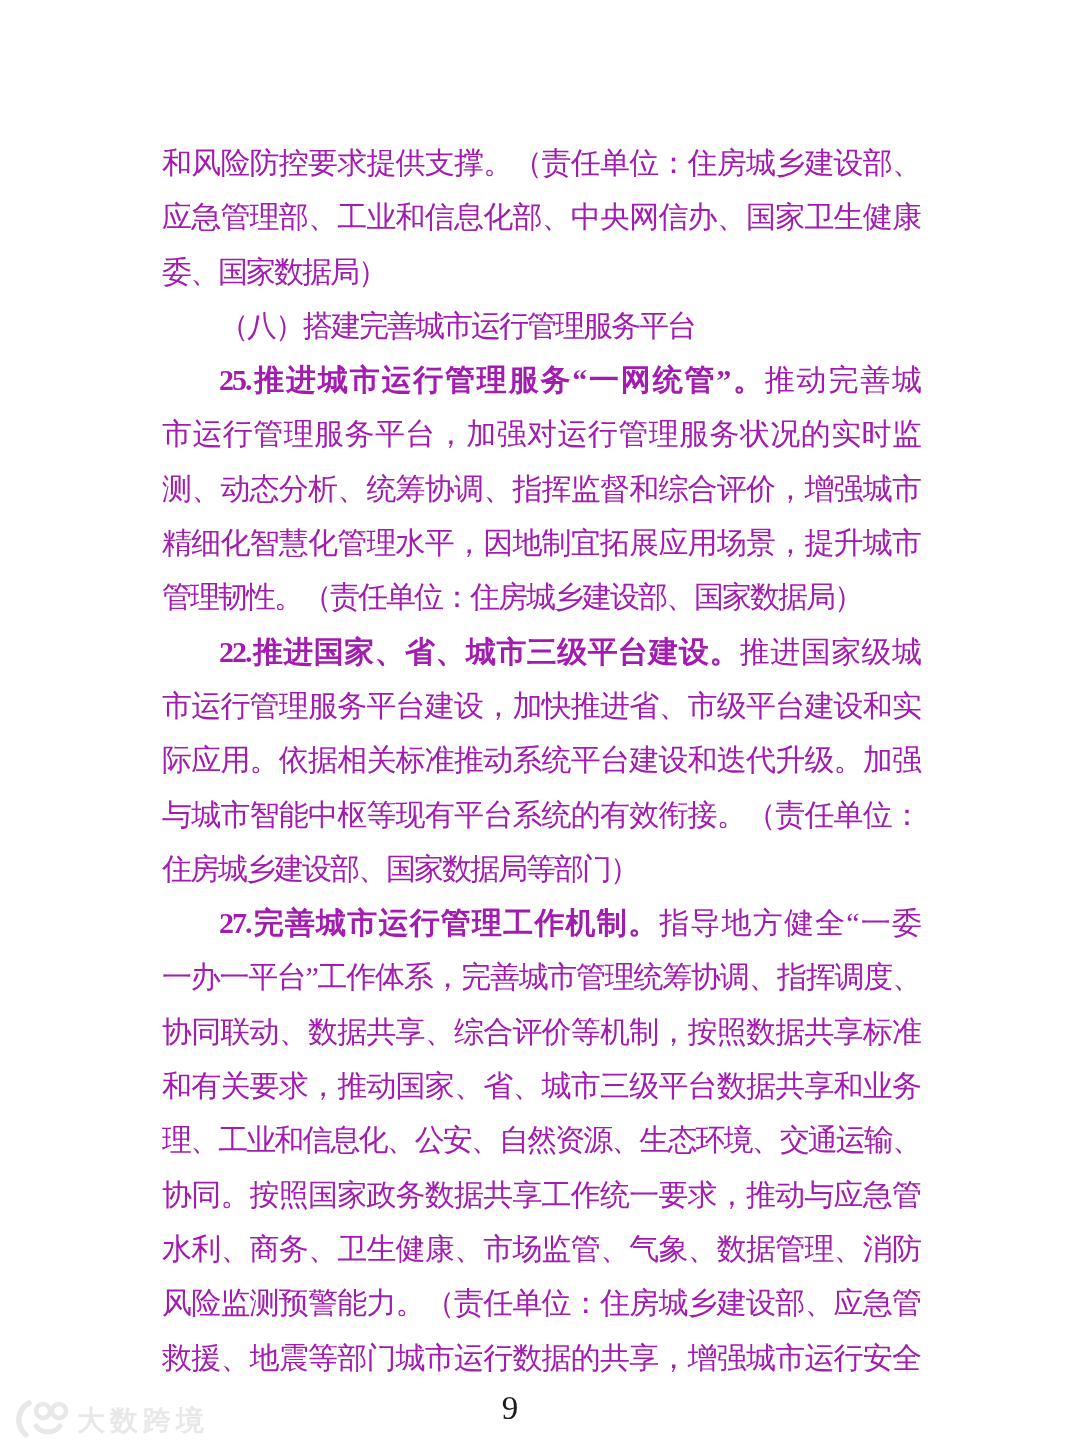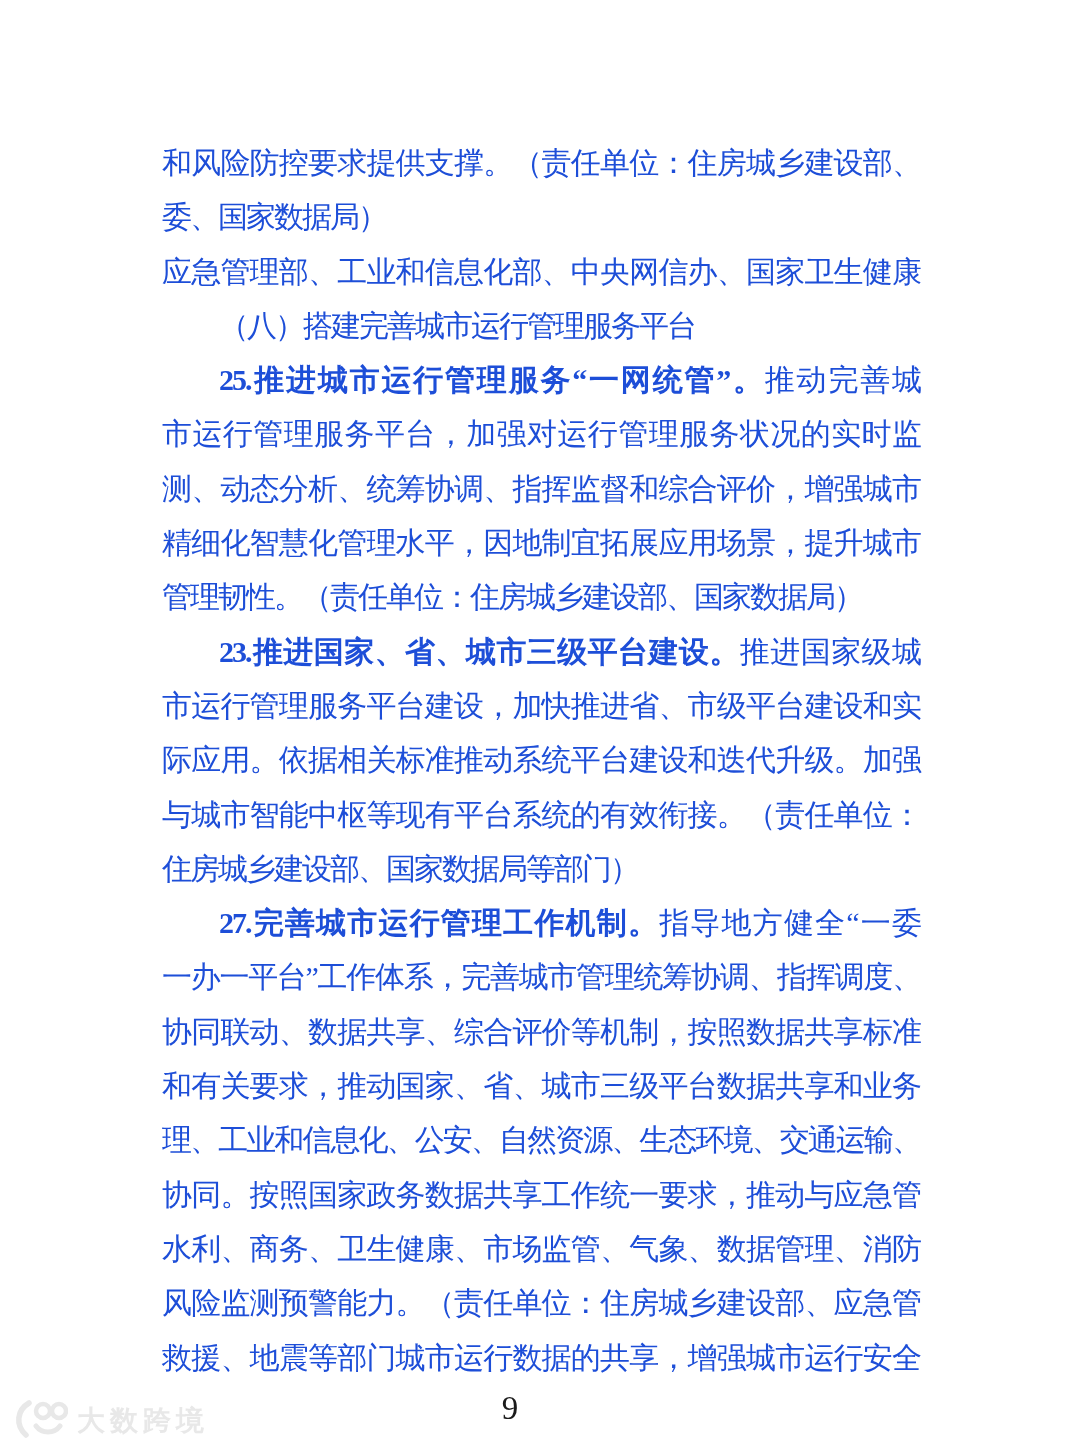--- a/index.html
+++ b/index.html
@@ -13,21 +13,21 @@
   .page {
     position: absolute; inset: 0;
     background: #ffffff;
   }
   .textblock {
     position: absolute;
     left: 162px; top: 136px;
     width: 758px;
     font-size: 30px;
     letter-spacing: -2px;
-    color: #1d4ed8;
+    color: #a21caf;
   }
   .line {
     height: 54.3px;
     line-height: 54.3px;
     white-space: nowrap;
     text-align: left;
   }
   .line.just {
     text-align: justify;
     text-align-last: justify;
@@ -58,29 +58,29 @@
     color: #e8e8e8;
   }
 </style>
 </head>
 <body>
 
 <div class="page">
 
   <div class="textblock" id="textblock">
       <div class="line just"><span>和风险防控要求提供支撑。（责任单位：住房城乡建设部、</span></div>
+      <div class="line just"><span>应急管理部、工业和信息化部、中央网信办、国家卫生健康</span></div>
       <div class="line"><span>委、国家数据局）</span></div>
-      <div class="line just"><span>应急管理部、工业和信息化部、中央网信办、国家卫生健康</span></div>
       <div class="line indent"><span>（八）搭建完善城市运行管理服务平台</span></div>
       <div class="line just indent"><span class="bold">25.推进城市运行管理服务“一网统管”。</span><span>推动完善城</span></div>
       <div class="line just"><span>市运行管理服务平台，加强对运行管理服务状况的实时监</span></div>
       <div class="line just"><span>测、动态分析、统筹协调、指挥监督和综合评价，增强城市</span></div>
       <div class="line just"><span>精细化智慧化管理水平，因地制宜拓展应用场景，提升城市</span></div>
       <div class="line"><span>管理韧性。（责任单位：住房城乡建设部、国家数据局）</span></div>
-      <div class="line just indent"><span class="bold">23.推进国家、省、城市三级平台建设。</span><span>推进国家级城</span></div>
+      <div class="line just indent"><span class="bold">22.推进国家、省、城市三级平台建设。</span><span>推进国家级城</span></div>
       <div class="line just"><span>市运行管理服务平台建设，加快推进省、市级平台建设和实</span></div>
       <div class="line just"><span>际应用。依据相关标准推动系统平台建设和迭代升级。加强</span></div>
       <div class="line just"><span>与城市智能中枢等现有平台系统的有效衔接。（责任单位：</span></div>
       <div class="line"><span>住房城乡建设部、国家数据局等部门）</span></div>
       <div class="line just indent"><span class="bold">27.完善城市运行管理工作机制。</span><span>指导地方健全“一委</span></div>
       <div class="line just"><span>一办一平台”工作体系，完善城市管理统筹协调、指挥调度、</span></div>
       <div class="line just"><span>协同联动、数据共享、综合评价等机制，按照数据共享标准</span></div>
       <div class="line just"><span>和有关要求，推动国家、省、城市三级平台数据共享和业务</span></div>
       <div class="line just"><span>理、工业和信息化、公安、自然资源、生态环境、交通运输、</span></div>
       <div class="line just"><span>协同。按照国家政务数据共享工作统一要求，推动与应急管</span></div>

